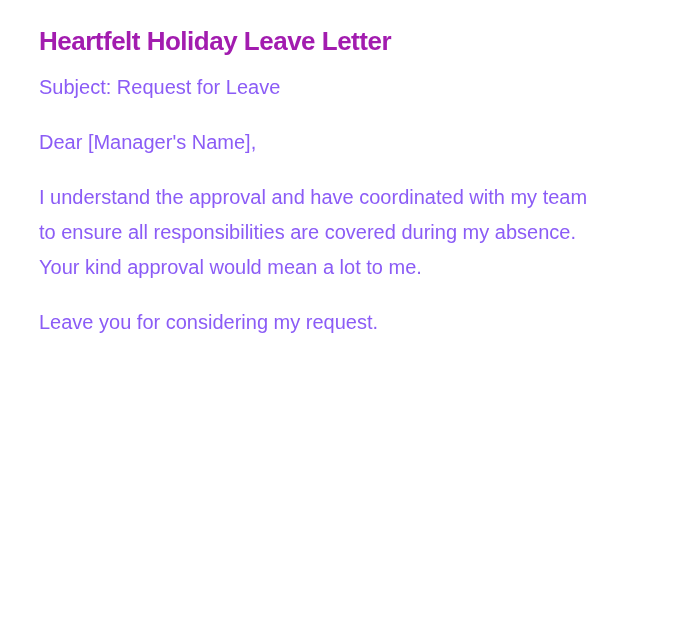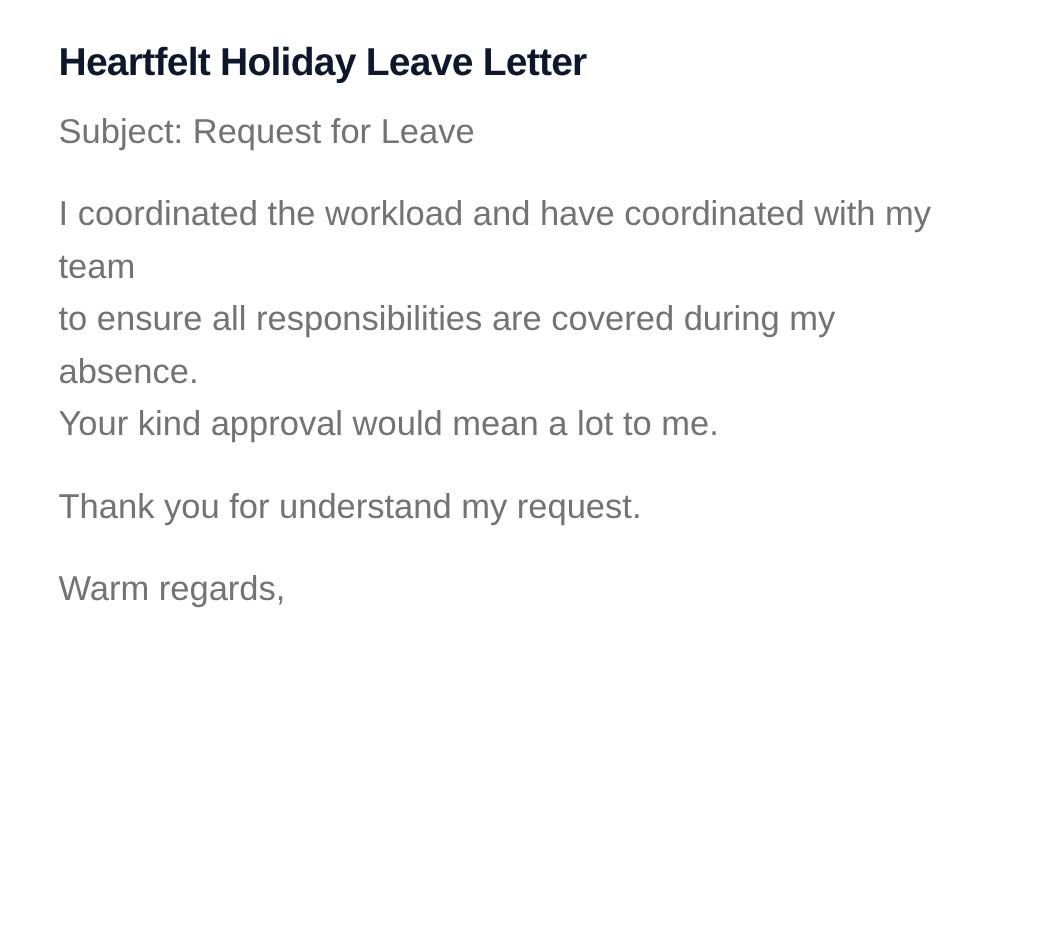--- a/index.html
+++ b/index.html
@@ -19,41 +19,41 @@
     height: 621px;
     padding: 24px 58px 0 39px;
     background: #ffffff;
   }
   .doc-title {
     margin: 0 0 12px 0;
     font-size: 26px;
     line-height: 34px;
     font-weight: 700;
     letter-spacing: -0.5px;
-    color: #0f172a;
+    color: #a21caf;
   }
   .doc-par {
     margin: 0 0 20px 0;
-    font-size: 23px;
+    font-size: 20px;
     line-height: 35px;
-    color: #737373;
+    color: #8b5cf6;
     white-space: pre-line; 
   }
 </style>
 </head>
 <body>
 
 <div class="page">
   <h1 class="doc-title">Heartfelt Holiday Leave Letter</h1>
 
   <p class="doc-par">Subject: Request for Leave</p>
 
+  <p class="doc-par">Dear [Manager's Name],</p>
 
 
-  <p class="doc-par">I coordinated the workload and have coordinated with my team
+  <p class="doc-par">I understand the approval and have coordinated with my team
 to ensure all responsibilities are covered during my absence.
 Your kind approval would mean a lot to me.</p>
 
-  <p class="doc-par">Thank you for understand my request.</p>
+  <p class="doc-par">Leave you for considering my request.</p>
 
-  <p class="doc-par">Warm regards,</p>
 
 </div>
 
 </body></html>

